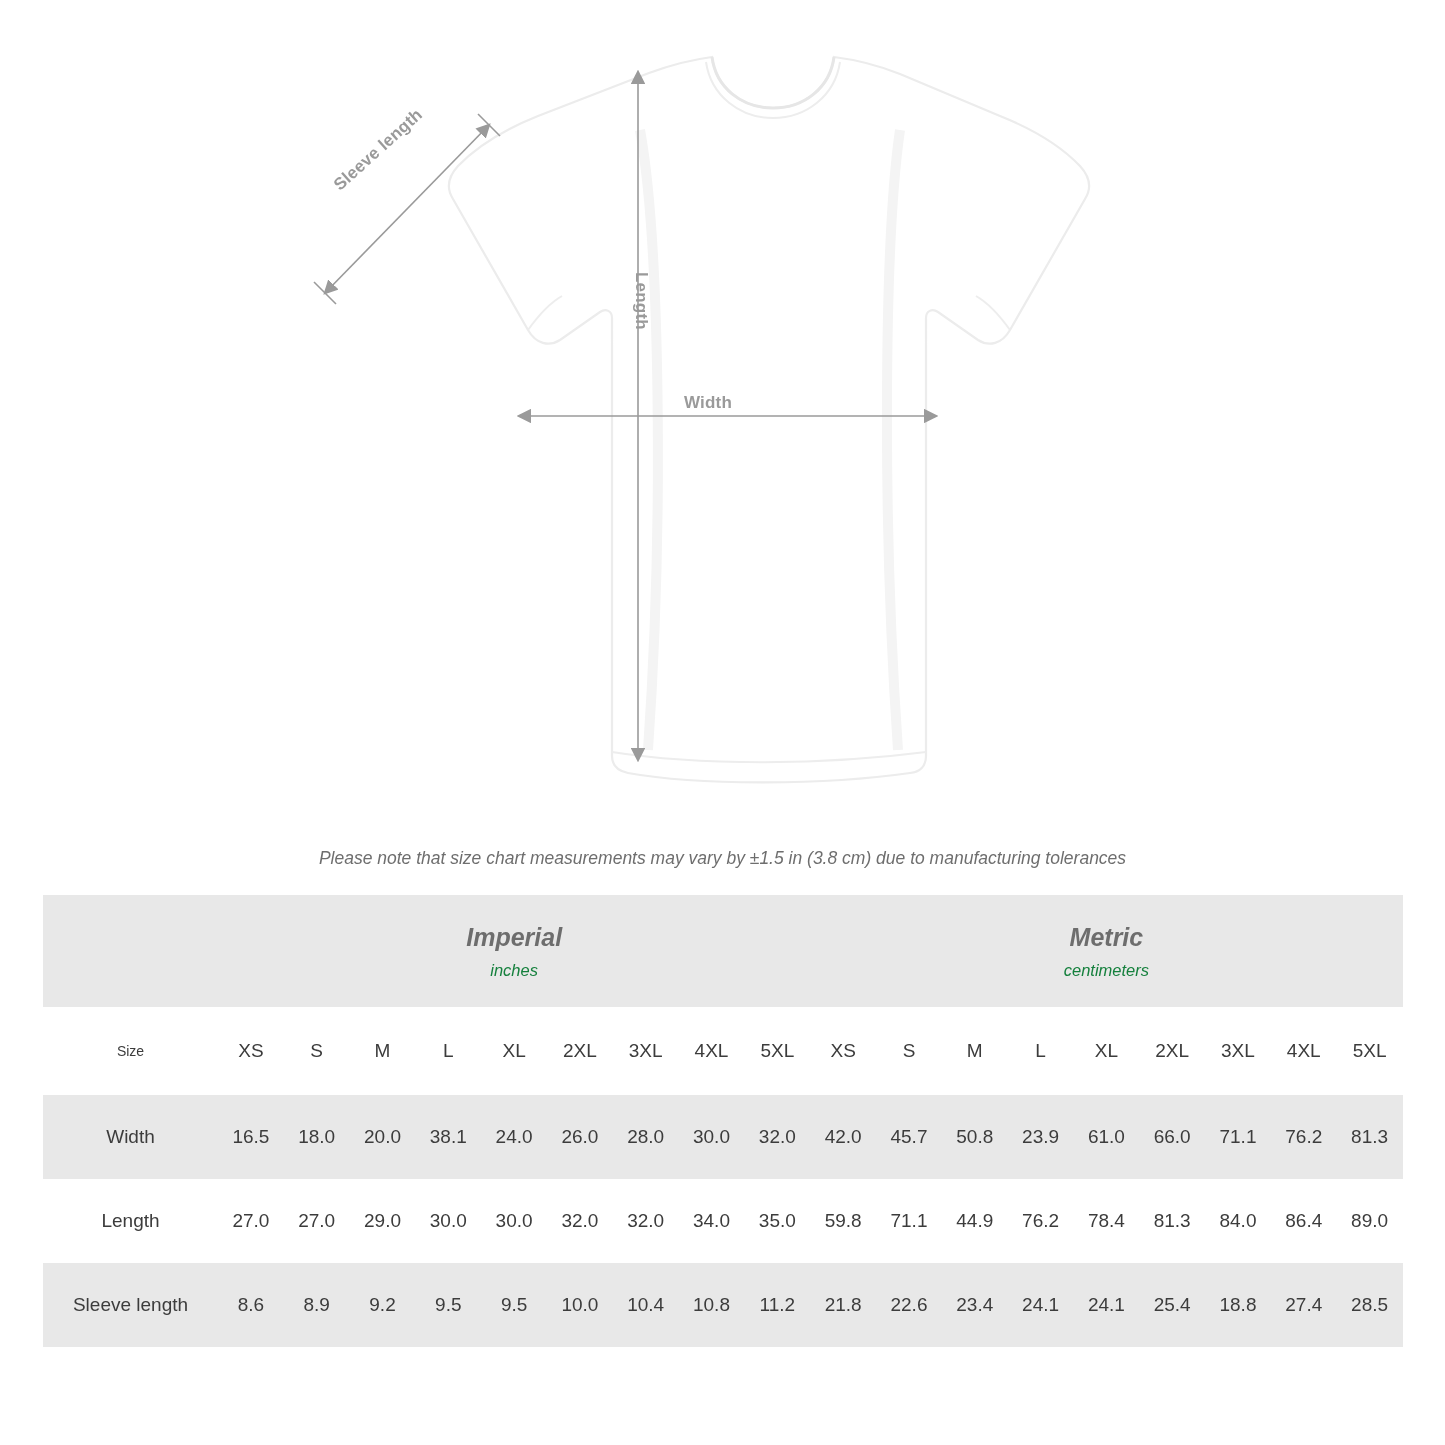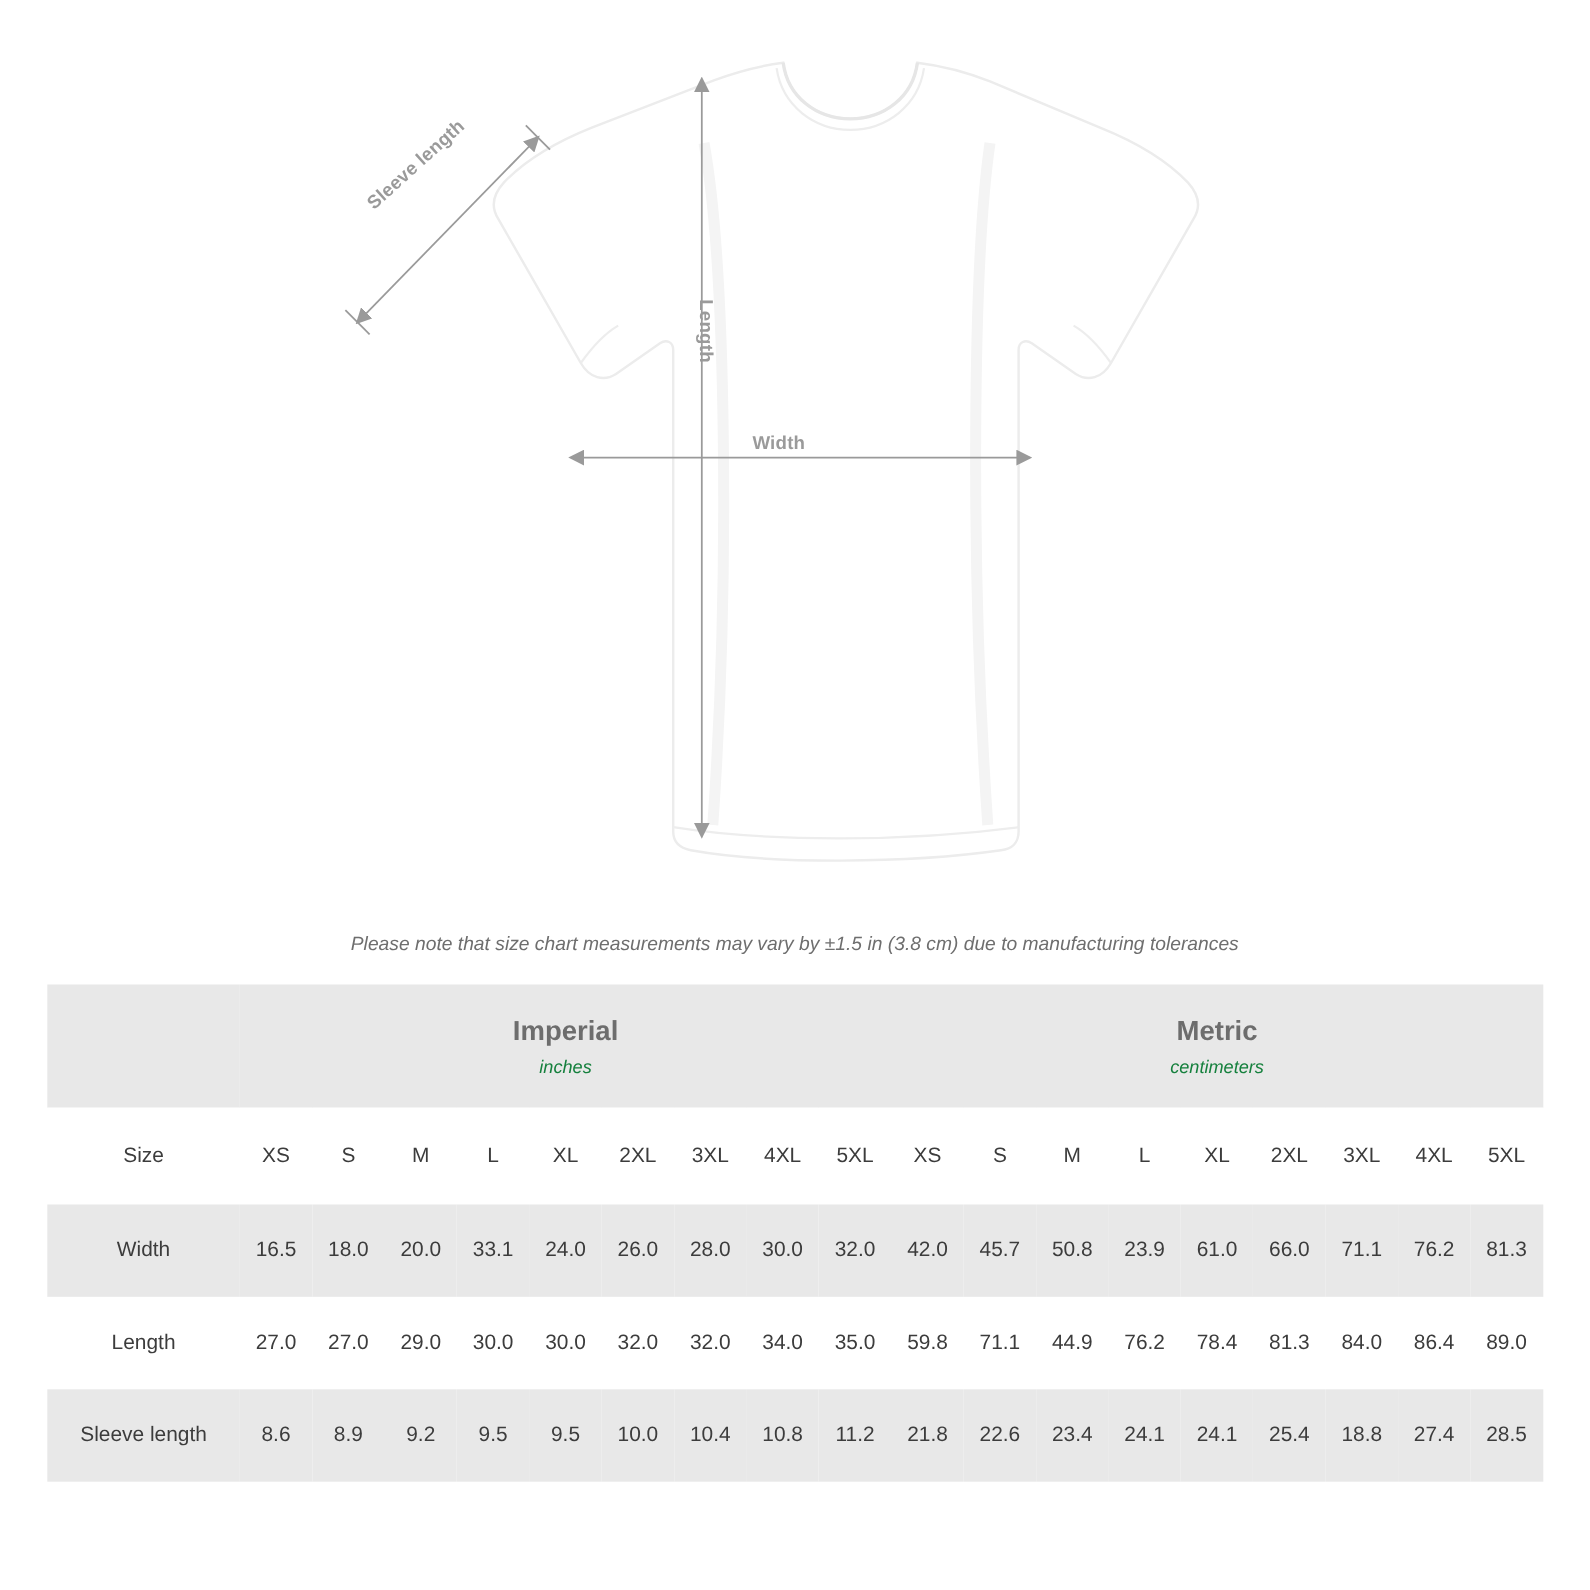--- a/index.html
+++ b/index.html
@@ -92,39 +92,40 @@
     vertical-align: middle;
     font-weight: normal;
   }
   .unit-head td {
     background: #e8e8e8;
     height: 112px;
     padding: 0;
   }
   .unit-sys {
     font-size: 25px;
+    font-style: italic;
     font-weight: bold;
     color: #6d6d6d;
     line-height: 1.25;
   }
   .unit-sub {
     font-size: 16.5px;
     font-style: italic;
     color: #15803d;
     margin-top: 7px;
   }
   .hdr-row td {
     background: #ffffff;
     height: 86px;
     font-size: 19px;
     font-weight: bold;
     color: #3c3c3c;
   }
   .hdr-row td.row-label {
-    font-size: 19px;
+    font-size: 14px;
   }
   .data-row td {
     height: 82px;
     font-size: 19px;
     color: #3c3c3c;
   }
   .data-row.shaded td {
     background: #e8e8e8;
   }
   .data-row.plain td {
@@ -271,21 +272,21 @@
           <td>3XL</td>
           <td>4XL</td>
           <td>5XL</td>
         </tr>
 
         <tr class="data-row shaded">
           <td class="row-label">Width</td>
           <td>16.5</td>
           <td>18.0</td>
           <td>20.0</td>
-          <td>33.1</td>
+          <td>38.1</td>
           <td>24.0</td>
           <td>26.0</td>
           <td>28.0</td>
           <td>30.0</td>
           <td>32.0</td>
           <td>42.0</td>
           <td>45.7</td>
           <td>50.8</td>
           <td>23.9</td>
           <td>61.0</td>

